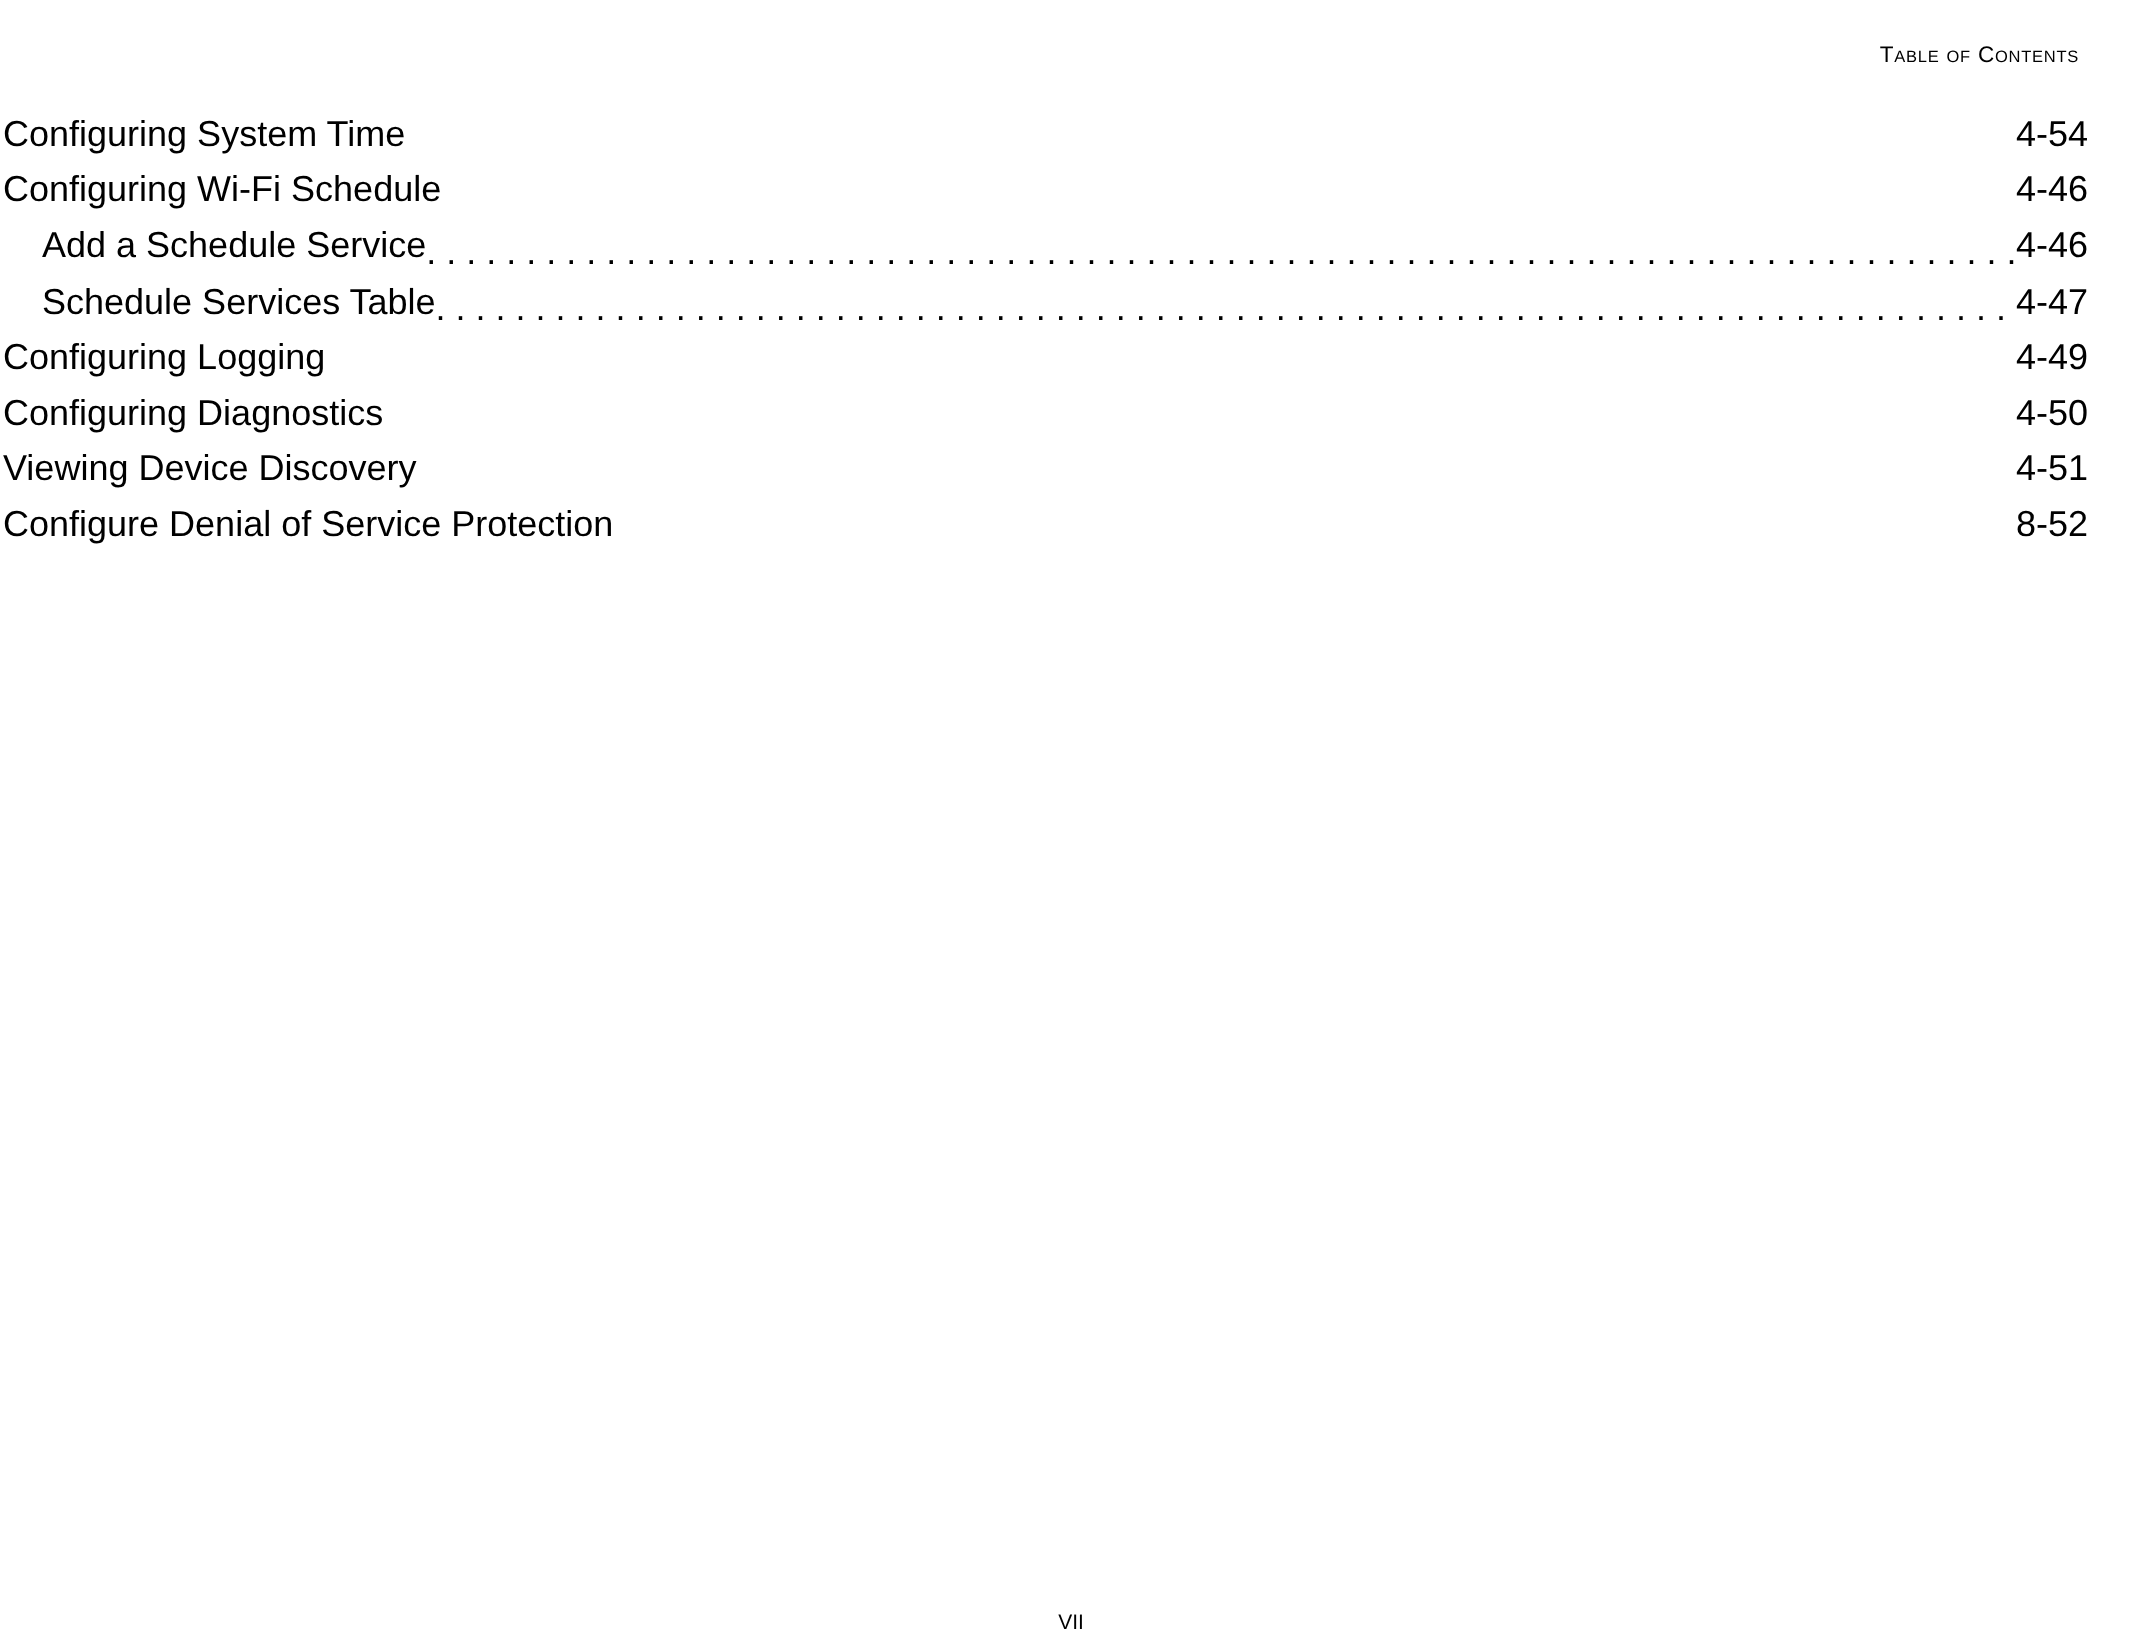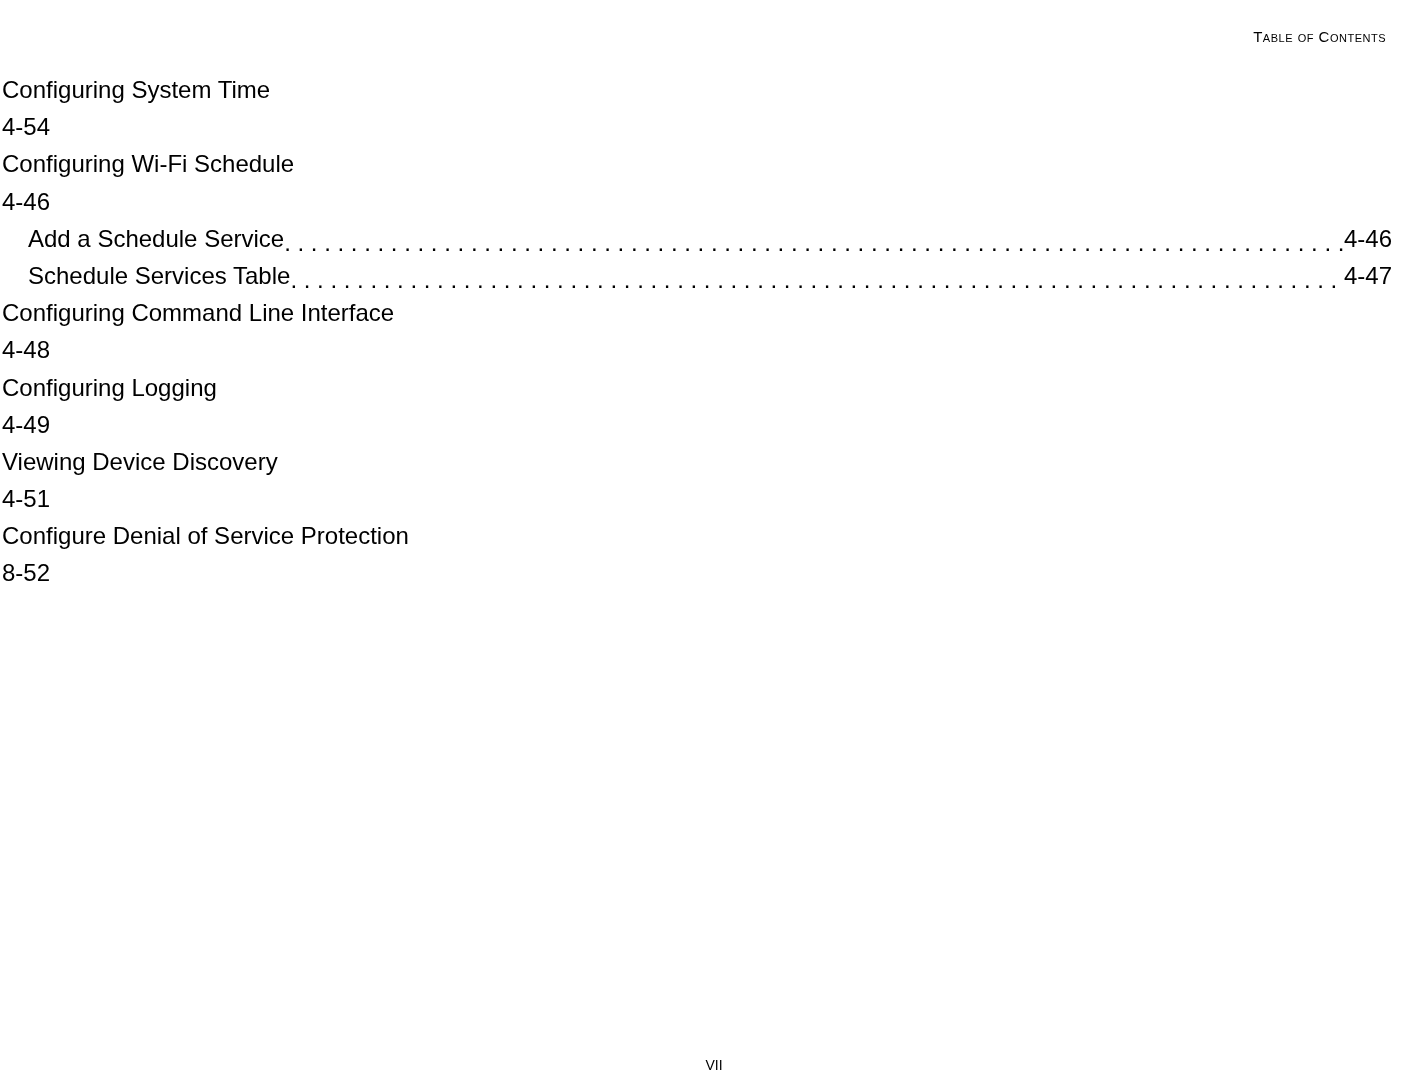--- a/index.html
+++ b/index.html
@@ -31,21 +31,20 @@
     }
     .toc-entry {
       display: flex;
       align-items: baseline;
       font-size: 24px;
       line-height: 1.55;
       white-space: nowrap;
     }
     .toc-entry.level-1 {
       padding-left: 0;
-      flex-direction: column;
     }
     .toc-entry.level-2 {
       padding-left: 26px;
       align-items: center;
     }
     .toc-title {
       flex-shrink: 0;
     }
     .toc-spacer {
       flex-grow: 1;
@@ -77,21 +76,21 @@
       left: 0;
       top: 0;
       white-space: nowrap;
     }
     .toc-page {
       flex-shrink: 0;
       text-align: right;
     }
     .page-footer {
       position: absolute;
-      bottom: 18px;
+      bottom: 2px;
       left: 0;
       right: 0;
       text-align: center;
       font-size: 14px;
       font-variant: small-caps;
     }
   </style>
 </head>
 <body>
 
@@ -118,32 +117,32 @@
     <span class="toc-dots"></span>
     <span class="toc-page">4-46</span>
   </div>
 
   <div class="toc-entry level-2">
     <span class="toc-title">Schedule Services Table</span>
     <span class="toc-dots-tight"></span>
     <span class="toc-page">4-47</span>
   </div>
 
-  <div class="toc-entry level-1">
-    <span class="toc-title">Configuring Command Line Interface</span>
-    <span class="toc-spacer"></span>
-    <span class="toc-page">4-48</span>
-  </div>
 
   <div class="toc-entry level-1">
     <span class="toc-title">Configuring Logging</span>
     <span class="toc-spacer"></span>
     <span class="toc-page">4-49</span>
   </div>
 
+  <div class="toc-entry level-1">
+    <span class="toc-title">Configuring Diagnostics</span>
+    <span class="toc-spacer"></span>
+    <span class="toc-page">4-50</span>
+  </div>
 
   <div class="toc-entry level-1">
     <span class="toc-title">Viewing Device Discovery</span>
     <span class="toc-spacer"></span>
     <span class="toc-page">4-51</span>
   </div>
 
   <div class="toc-entry level-1">
     <span class="toc-title">Configure Denial of Service Protection</span>
     <span class="toc-spacer"></span>

